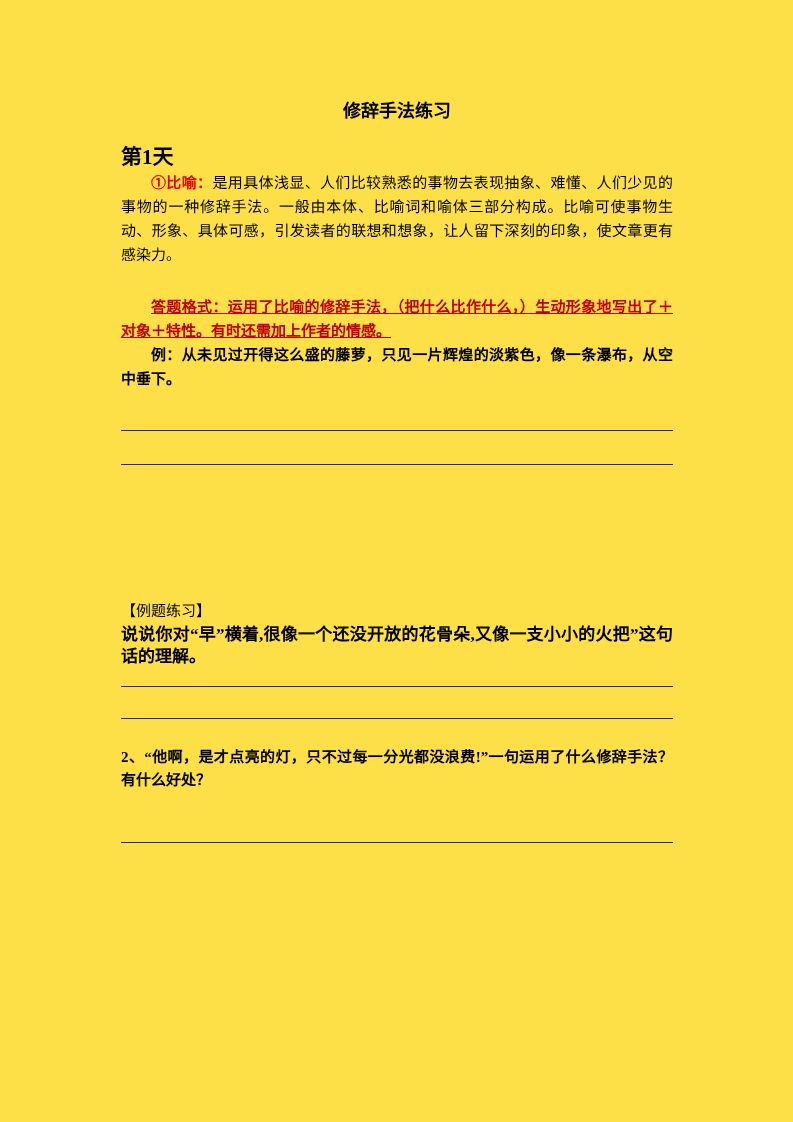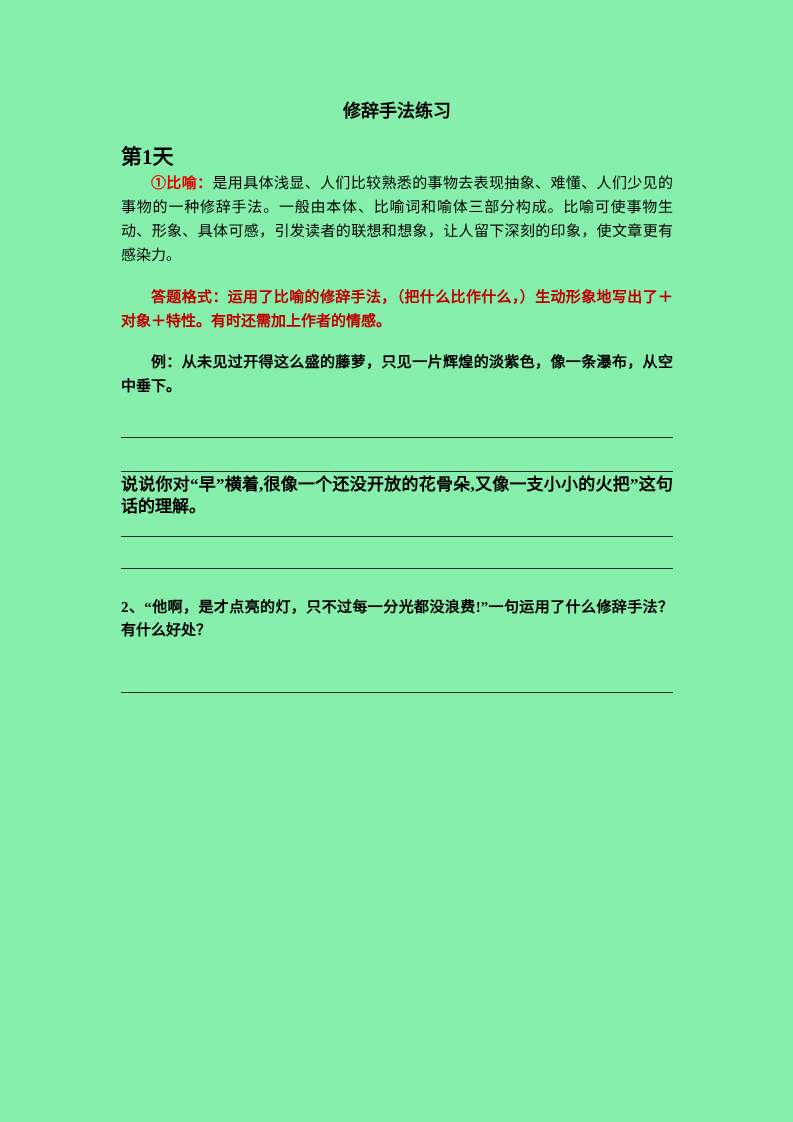--- a/index.html
+++ b/index.html
@@ -3,21 +3,21 @@
 <meta charset="utf-8">
 <style>
   * { margin: 0; padding: 0; box-sizing: border-box; }
   html, body { background: #ffffff; }
   body { width: 793px; }
 
   .page {
     width: 793px;
     height: 1122px;
     margin: 0 auto;
-    background: #86efac;
+    background: #fde047;
     padding: 100px 120px 8px 121px;
     font-family: "Liberation Serif", "DejaVu Serif", serif;
     color: #000000;
     overflow: hidden;
   }
 
   .doc-title {
     font-size: 18px;
     line-height: 22px;
     font-weight: bold;
@@ -37,30 +37,30 @@
     line-height: 24px;
     text-align: justify;
     word-break: break-all;
   }
 
   .indent { text-indent: 2em; }
 
   .definition-para { }
 
   .answer-format-para {
-    margin-top: 18px;
+    margin-top: 28px;
     color: #c00000;
     font-weight: bold;
+    text-decoration: underline;
     text-decoration-color: #c00000;
   }
 
   .term-red { color: #e60000; font-weight: bold; }
 
   .example-para {
-    margin-top: 17px;
     font-weight: bold;
   }
 
   .answer-line {
     border-bottom: 1px solid #2b2b2b;
     height: 1px;
     width: 100%;
   }
   .line-a { margin-top: 39px; }
   .line-b { margin-top: 33px; }
@@ -110,20 +110,21 @@
 
   <p class="para indent definition-para"><span class="term-red">①比喻：</span><span>是用具体浅显、人们比较熟悉的事物去表现抽象、难懂、人们少见的事物的一种修辞手法。一般由本体、比喻词和喻体三部分构成。比喻可使事物生动、形象、具体可感，引发读者的联想和想象，让人留下深刻的印象，使文章更有感染力。</span></p>
 
   <p class="para indent answer-format-para"><span>答题格式：</span><span>运用了比喻的修辞手法，（把什么比作什么，）生动形象地写出了＋对象＋特性。有时还需加上作者的情感。</span></p>
 
   <p class="para indent example-para">例：从未见过开得这么盛的藤萝，只见一片辉煌的淡紫色，像一条瀑布，从空中垂下。</p>
 
   <div class="answer-line line-a"></div>
   <div class="answer-line line-b"></div>
 
+  <p class="para practice-header">【例题练习】</p>
 
 
   <p class="para q1-question">说说你对“早”横着,很像一个还没开放的花骨朵,又像一支小小的火把”这句话的理解。</p>
 
   <div class="answer-line line-c"></div>
   <div class="answer-line line-d"></div>
 
   <p class="para q2-para">2、“他啊，是才点亮的灯，只不过每一分光都没浪费!”一句运用了什么修辞手法？有什么好处？</p>
 
   <div class="answer-line line-e"></div>

